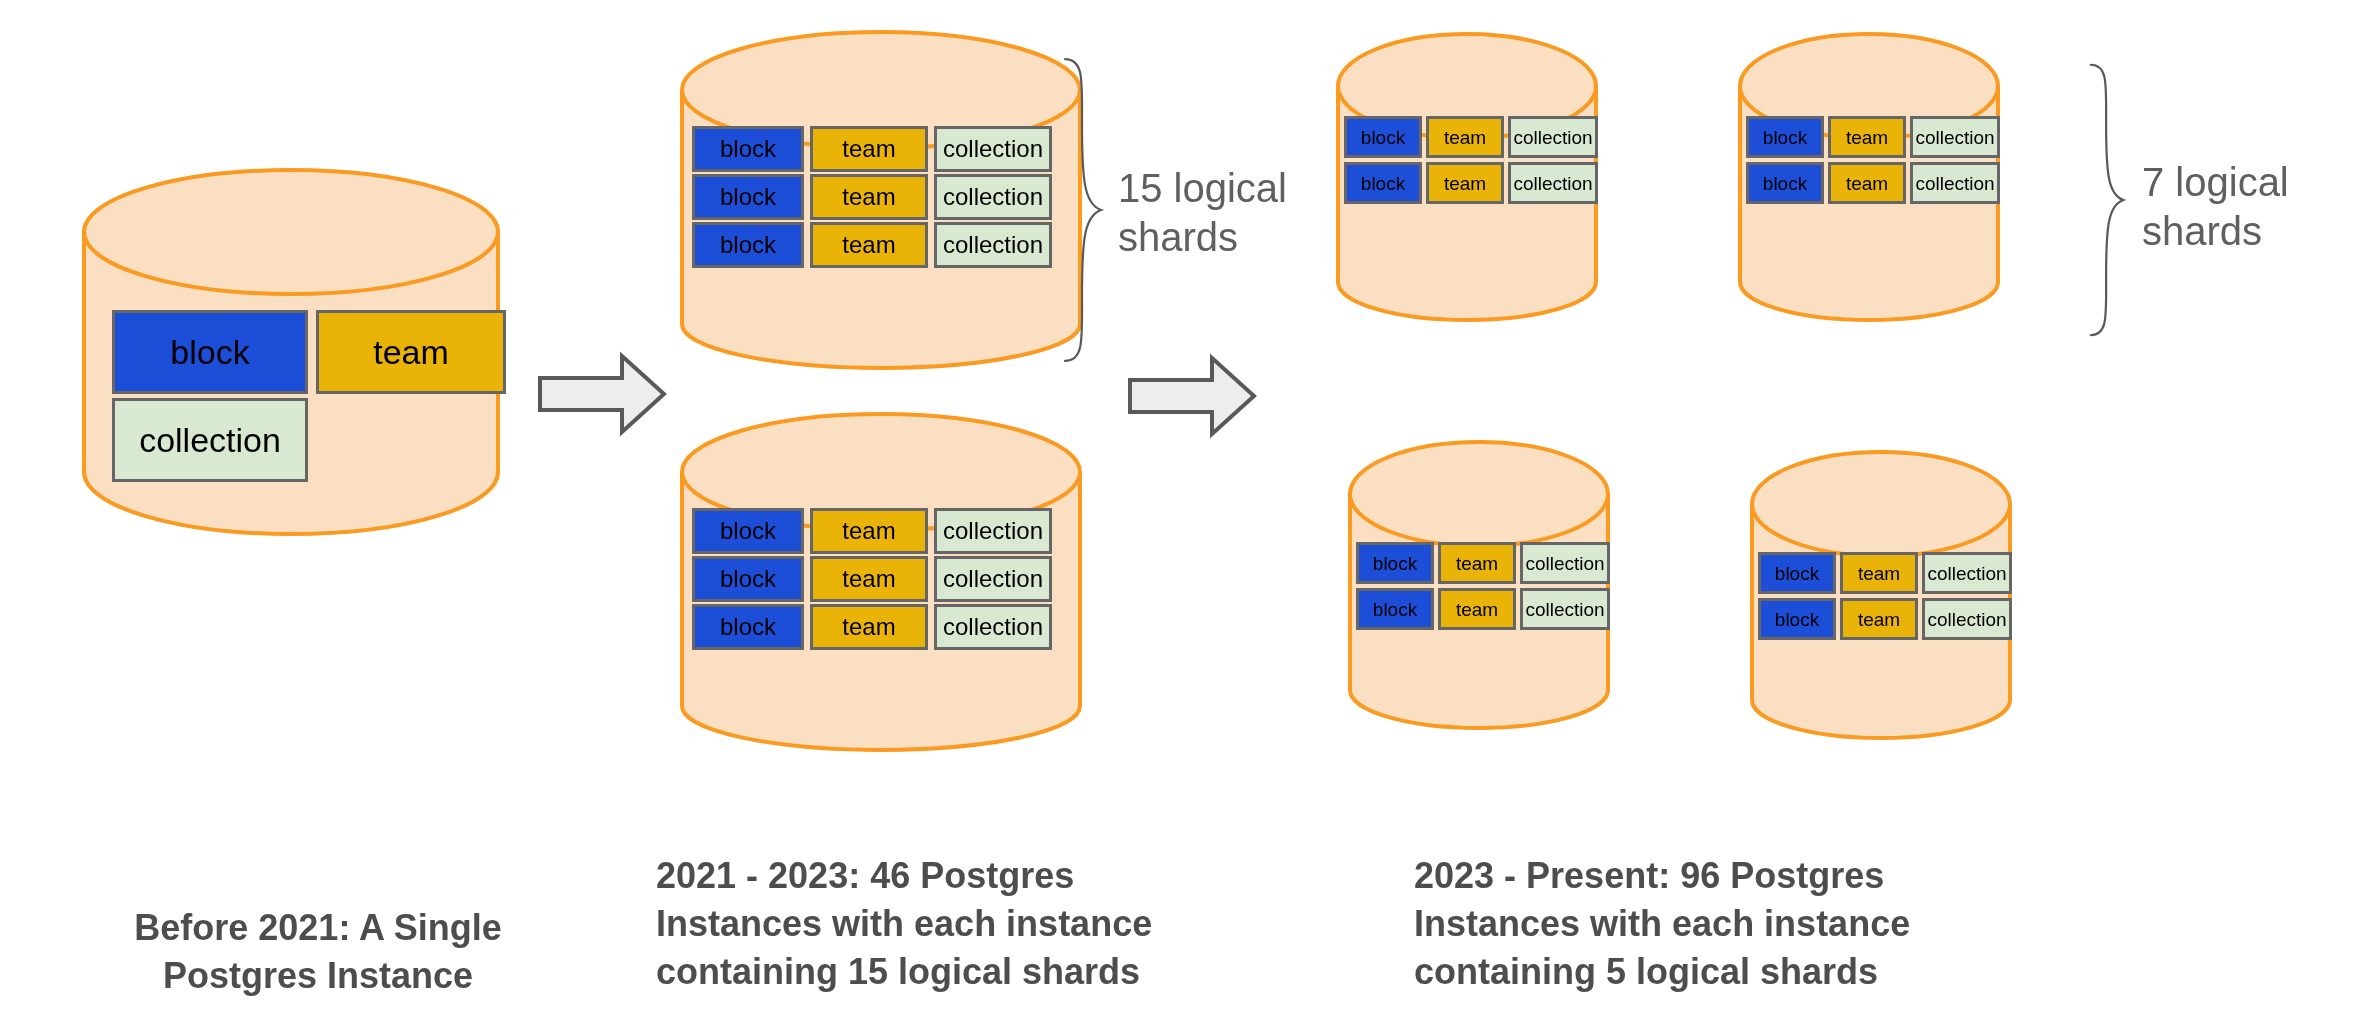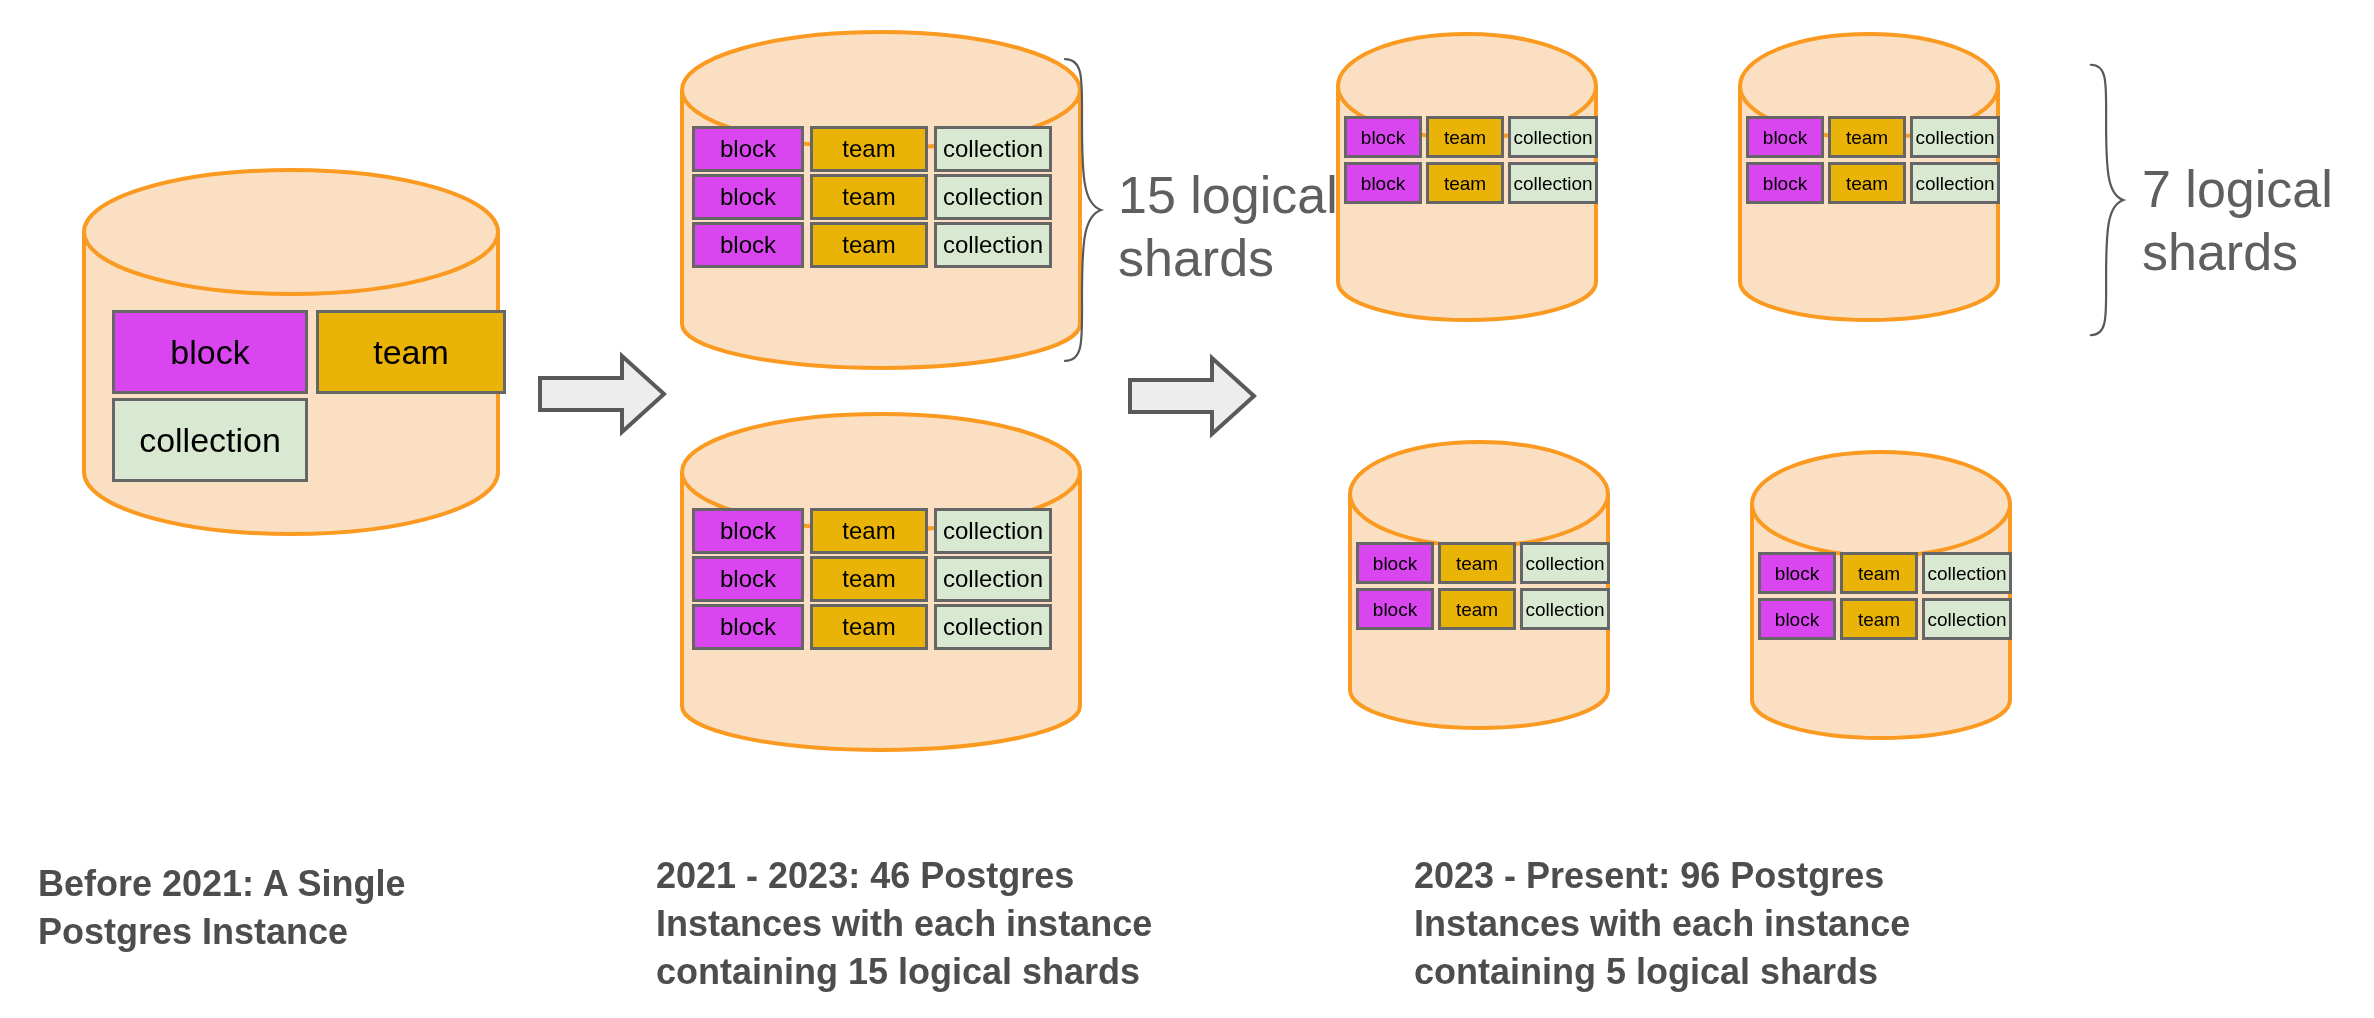--- a/index.html
+++ b/index.html
@@ -46,40 +46,40 @@
     box-sizing: border-box;
     border: 3px solid #666666;
     display: flex;
     align-items: center;
     justify-content: center;
     color: #000000;
     font-family: "Liberation Sans", sans-serif;
     white-space: nowrap;
     line-height: 1;
   }
-  .shard.block      { background: #d946ef; }
+  .shard.block      { background: #1d4ed8; }
   .shard.team       { background: #eab308; }
   .shard.collection { background: #d9e8d0; }
 
   
   .arrow-svg {
     position: absolute;
     overflow: visible;
   }
 
   
   .brace-svg {
     position: absolute;
     overflow: visible;
   }
   .brace-label {
     position: absolute;
     color: #5f5f5f;
     font-family: "Liberation Sans", sans-serif;
-    font-size: 52px;
+    font-size: 40px;
     line-height: 1.22;
     font-weight: 400;
     white-space: pre-line;
   }
 
   
   .caption {
     position: absolute;
     color: #4d4d4d;
     font-family: "Liberation Sans", sans-serif;
@@ -321,21 +321,21 @@
     <svg class="brace-svg" viewBox="0 0 42 100" preserveAspectRatio="none" style="left: 1062px; top: 56px; width: 42px; height: 308px;">
       <path d="M 3 1 C 22 1 20 8 20 22 C 20 40 22 48 39 50 C 22 52 20 60 20 78 C 20 92 22 99 3 99" fill="none" stroke="#595959" stroke-width="2.2" vector-effect="non-scaling-stroke" stroke-linecap="round"></path>
     </svg>
     <div class="brace-label" style="left: 1118px; top: 164px;">15 logical
 shards</div>
     <svg class="brace-svg" viewBox="0 0 42 100" preserveAspectRatio="none" style="left: 2088px; top: 62px; width: 38px; height: 276px;">
       <path d="M 3 1 C 22 1 20 8 20 22 C 20 40 22 48 39 50 C 22 52 20 60 20 78 C 20 92 22 99 3 99" fill="none" stroke="#595959" stroke-width="2.2" vector-effect="non-scaling-stroke" stroke-linecap="round"></path>
     </svg>
     <div class="brace-label" style="left: 2142px; top: 158px;">7 logical
 shards</div>
-    <div class="caption" style="left: 38px; top: 860px; width: 560px;">Before 2021: A Single
+    <div class="caption" style="left: 38px; top: 904px; width: 560px; text-align: center;">Before 2021: A Single
 Postgres Instance</div>
     <div class="caption" style="left: 656px; top: 852px; width: 640px;">2021 - 2023: 46 Postgres
 Instances with each instance
 containing 15 logical shards</div>
     <div class="caption" style="left: 1414px; top: 852px; width: 640px;">2023 - Present: 96 Postgres
 Instances with each instance
 containing 5 logical shards</div>
   </div>
 
 </body></html>

